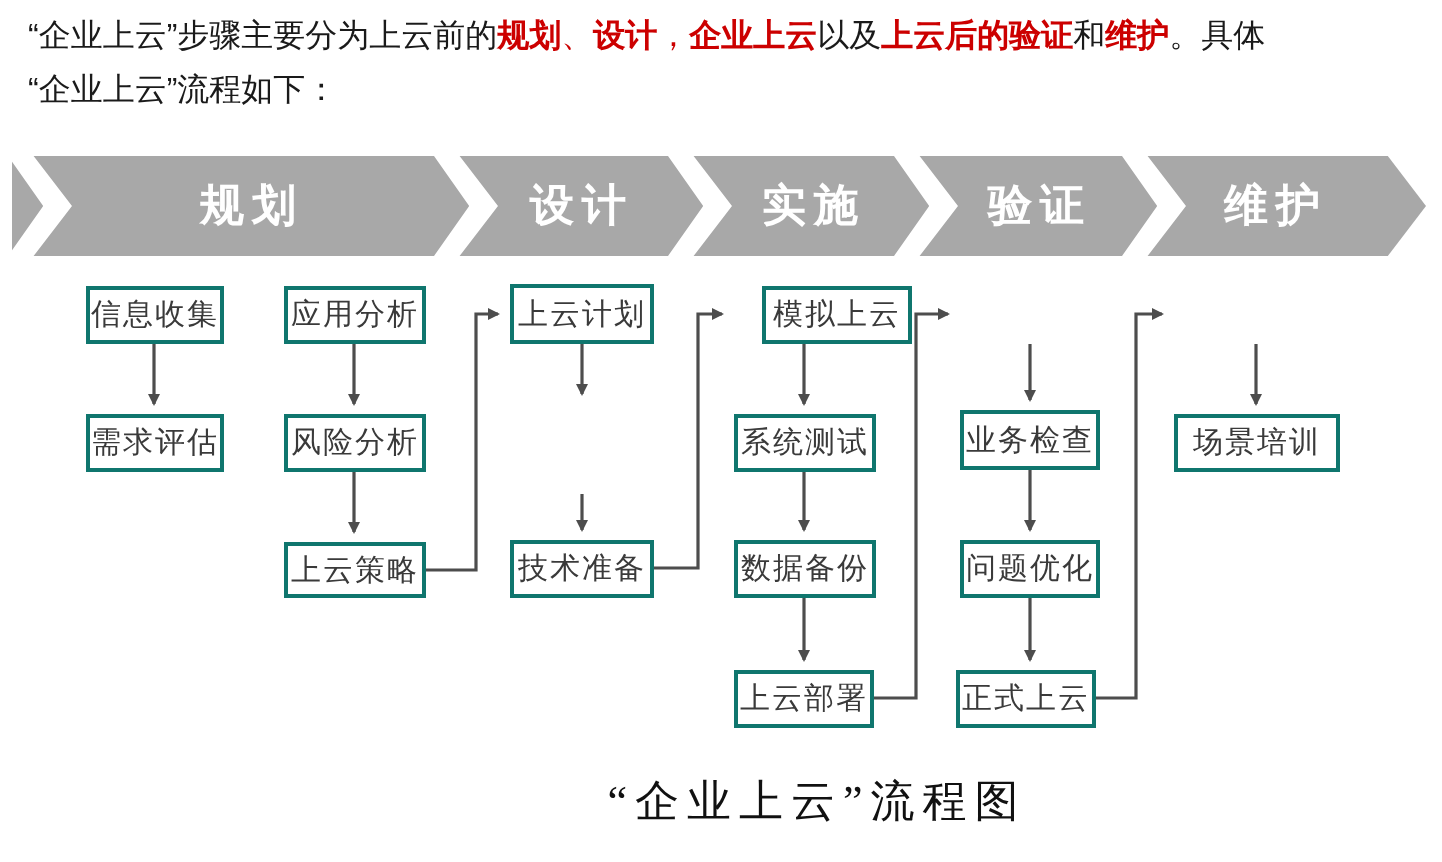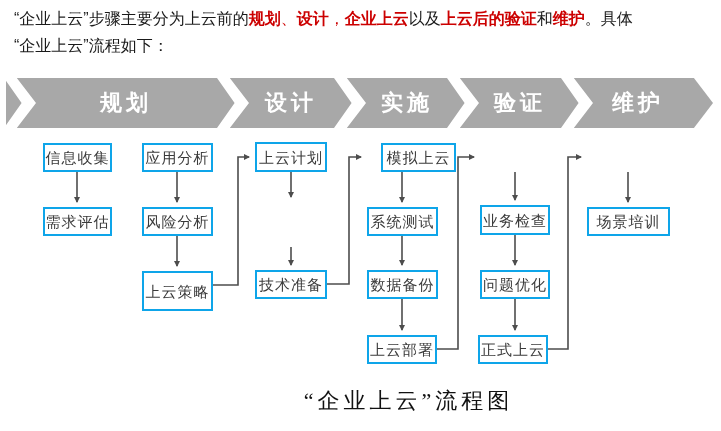--- a/index.html
+++ b/index.html
@@ -20,21 +20,21 @@
           clip-path:polygon(0 0,97.3% 0,100% 50%,97.3% 100%,0 100%);}
   .chev{position:absolute;top:0;width:32px;height:50px;background:#ffffff;
         -webkit-clip-path:polygon(0 0,40% 0,100% 50%,40% 100%,0 100%,55% 50%);
         clip-path:polygon(0 0,40% 0,100% 50%,40% 100%,0 100%,55% 50%);}
   .stage-label{position:absolute;top:0;width:100px;height:50px;display:flex;align-items:center;justify-content:center;
                color:#ffffff;font-size:22px;font-weight:700;letter-spacing:4px;}
 
   
   .flow{position:absolute;left:0;top:135px;width:721px;height:240px;}
   .connectors{position:absolute;left:0;top:0;pointer-events:none;}
-  .node{position:absolute;box-sizing:border-box;background:#ffffff;border:2px solid #0ea5e9;
+  .node{position:absolute;box-sizing:border-box;background:#ffffff;border:2px solid #0f766e;
         display:flex;align-items:center;justify-content:center;text-align:center;
         color:#3a3a3a;font-size:15px;letter-spacing:1px;white-space:pre-line;line-height:19px;}
 
   
   .caption{position:absolute;left:0;top:386px;width:721px;text-align:center;
            font-family:"Liberation Serif","DejaVu Serif",serif;font-size:22px;color:#111111;letter-spacing:4px;padding-left:48px;}
 </style>
 </head>
 <body>
 
@@ -83,21 +83,21 @@
         <path d="M327,149 H349 V22 H361" marker-end="url(#arr)"></path>
         <path d="M437,214 H458 V22 H474" marker-end="url(#arr)"></path>
         <path d="M548,214 H568 V22 H581" marker-end="url(#arr)"></path>
       </g>
     </svg>
 
     <div class="node" style="left:43px;top:8px;width:69px;height:29px">信息收集</div>
     <div class="node" style="left:43px;top:72px;width:69px;height:29px">需求评估</div>
     <div class="node" style="left:142px;top:8px;width:71px;height:29px">应用分析</div>
     <div class="node" style="left:142px;top:72px;width:71px;height:29px">风险分析</div>
-    <div class="node" style="left:142px;top:136px;width:71px;height:40px">上云策略</div>
+    <div class="node" style="left:142px;top:136px;width:71px;height:28px">上云策略</div>
     <div class="node" style="left:255px;top:7px;width:72px;height:30px">上云计划</div>
     <div class="node" style="left:255px;top:135px;width:72px;height:29px">技术准备</div>
     <div class="node" style="left:381px;top:8px;width:75px;height:29px">模拟上云</div>
     <div class="node" style="left:367px;top:72px;width:71px;height:29px">系统测试</div>
     <div class="node" style="left:367px;top:135px;width:71px;height:29px">数据备份</div>
     <div class="node" style="left:367px;top:200px;width:70px;height:29px">上云部署</div>
     <div class="node" style="left:480px;top:70px;width:70px;height:30px">业务检查</div>
     <div class="node" style="left:480px;top:135px;width:70px;height:29px">问题优化</div>
     <div class="node" style="left:478px;top:200px;width:70px;height:29px">正式上云</div>
     <div class="node" style="left:587px;top:72px;width:83px;height:29px">场景培训</div>

